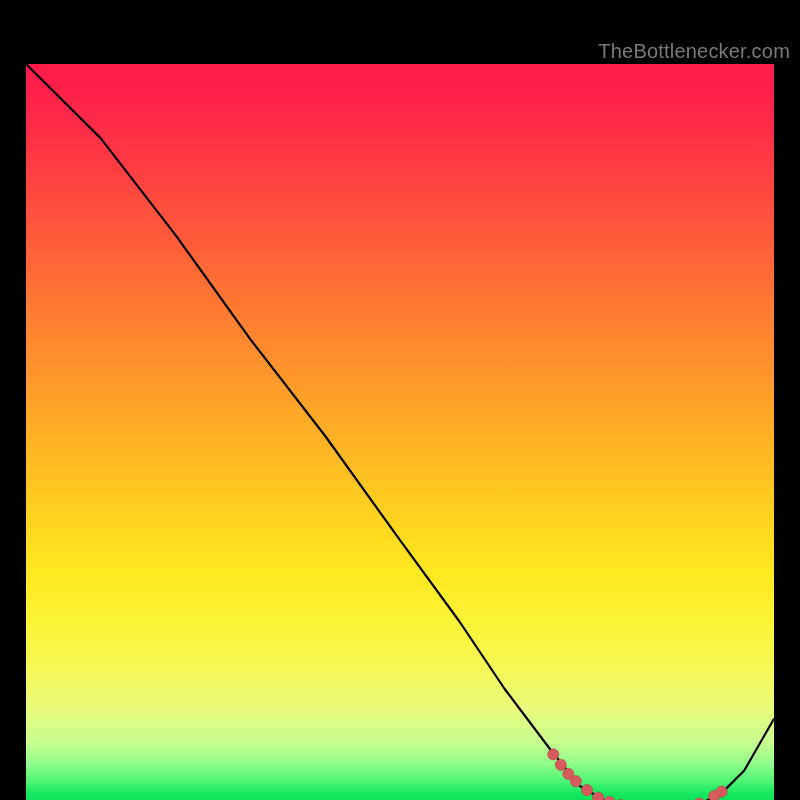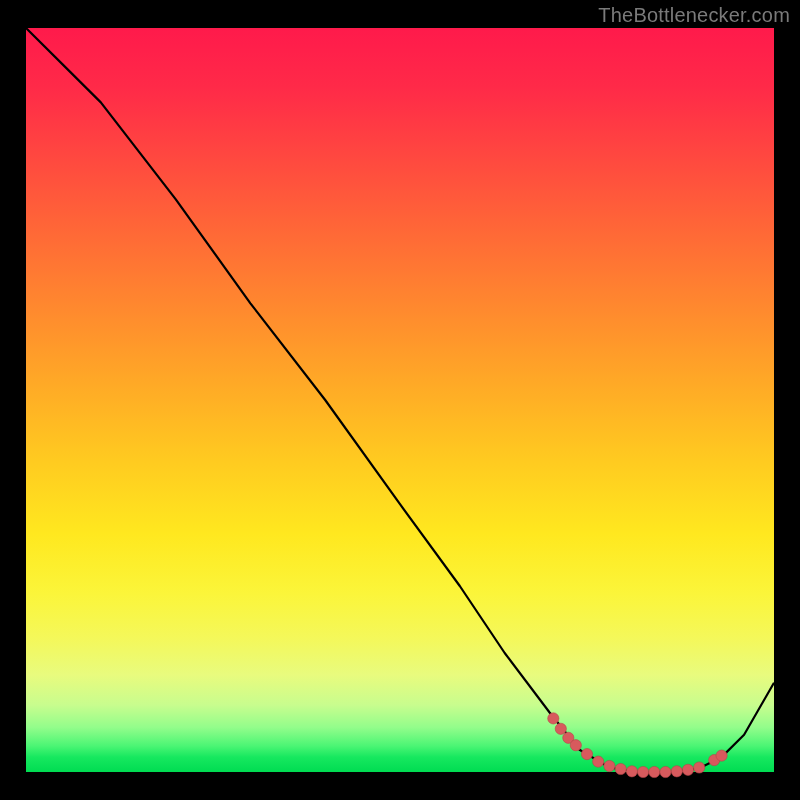--- a/index.html
+++ b/index.html
@@ -2,20 +2,21 @@
 <html><head>
 <meta charset="utf-8">
 <style>
   * { margin: 0; padding: 0; box-sizing: border-box; }
   html, body { width: 800px; height: 800px; overflow: hidden; background: #000; }
   .frame {
     position: relative;
     width: 800px;
     height: 568px;
     background: #000;
+    margin-top: 36px;
   }
   .attribution {
     position: absolute;
     top: 4px;
     right: 10px;
     font-family: Arial, Helvetica, sans-serif;
     font-size: 20px;
     color: #7a7a7a;
     letter-spacing: 0.2px;
   }

